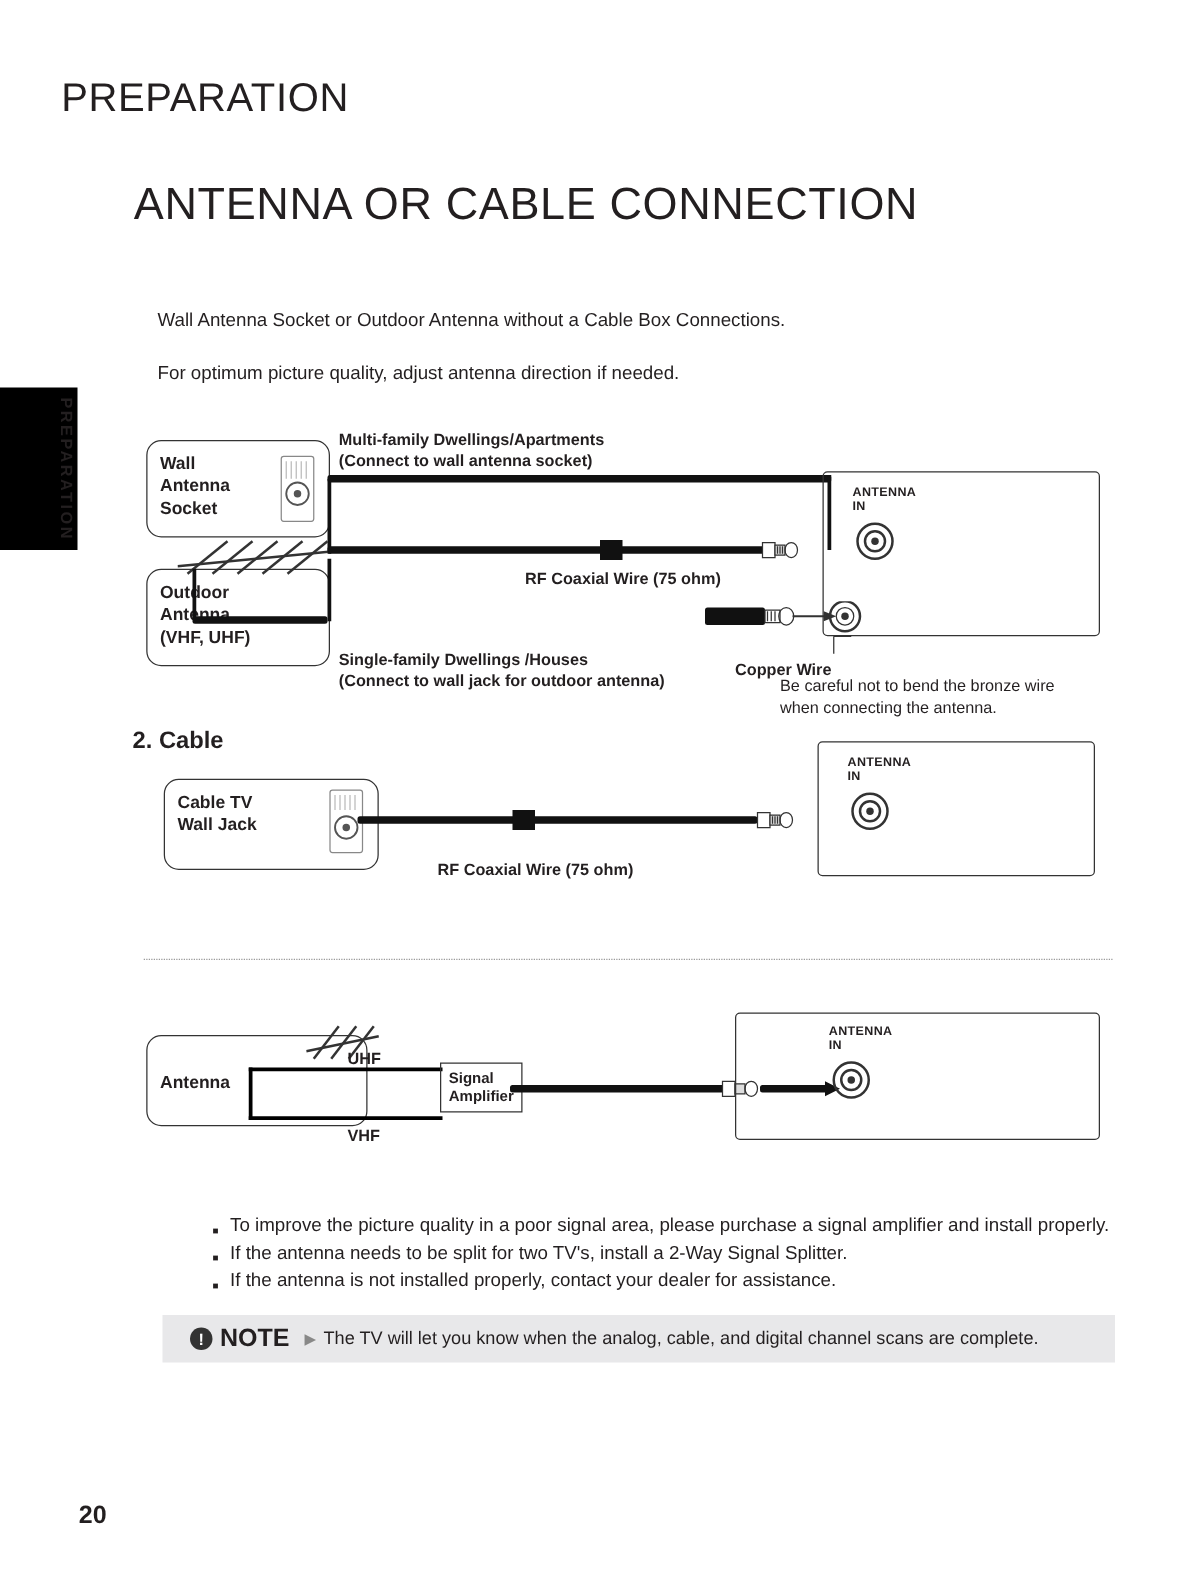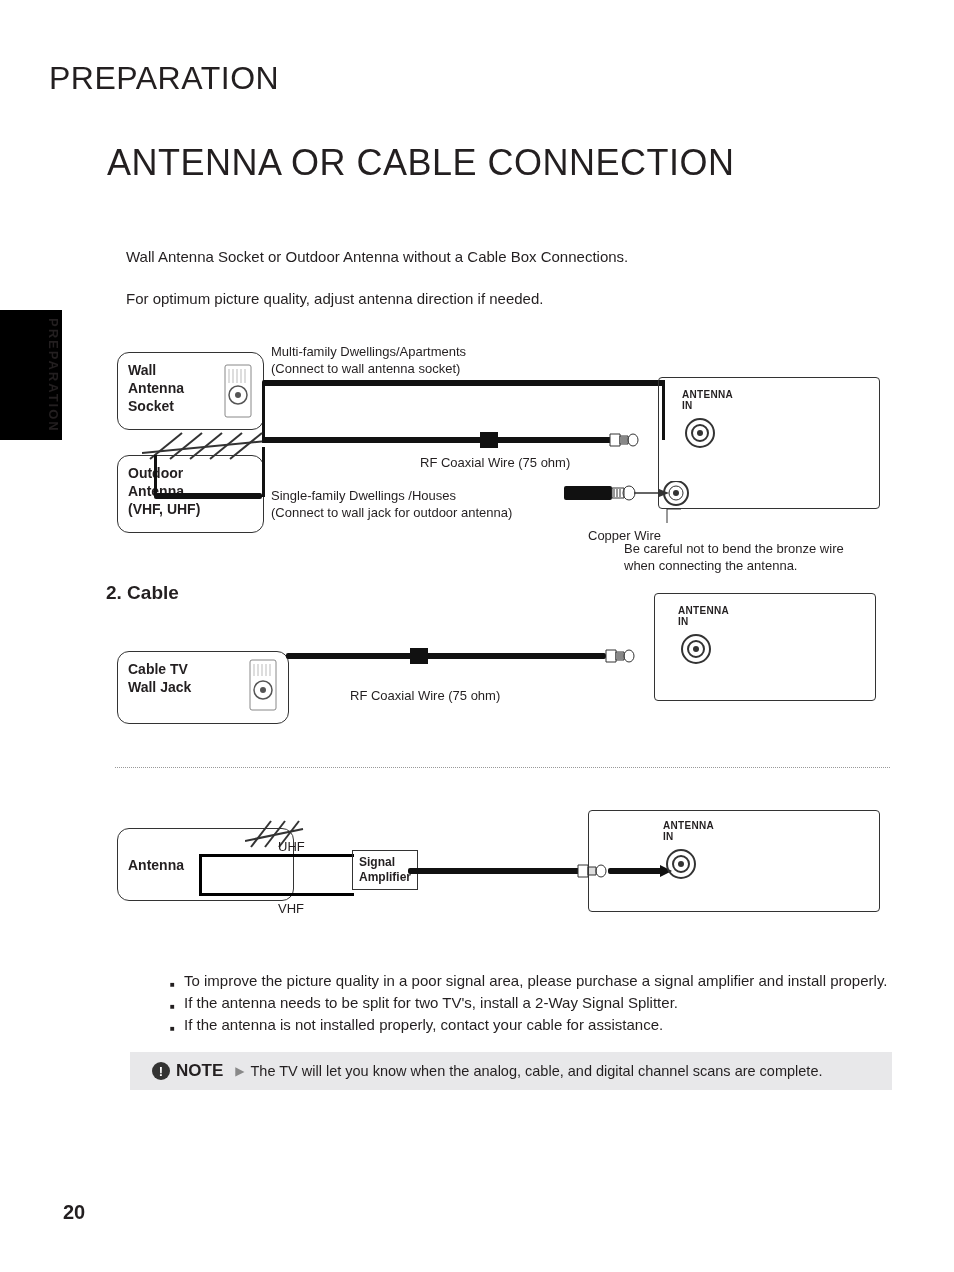--- a/index.html
+++ b/index.html
@@ -147,21 +147,21 @@
     background: #333;
     color: #fff;
     border-radius: 50%;
     font-weight: bold;
     margin-left: 22px;
     margin-right: 6px;
     font-size: 13px;
   }
   .note-label {
     font-weight: bold;
-    font-size: 17px;
+    font-size: 20px;
     margin-right: 12px;
   }
   .note-caret {
     color: #888;
     margin-right: 6px;
     font-size: 12px;
   }
 
   
   .rbox {
@@ -170,21 +170,21 @@
     border-radius: 12px;
     padding: 8px 10px;
     font-size: 14px;
     font-weight: bold;
     line-height: 18px;
     background: #fff;
   }
   .lbl-sm {
     position: absolute;
     font-size: 13px;
-    font-weight: normal;
+    font-weight: bold;
     line-height: 17px;
   }
   .tv-port {
     position: absolute;
     font-size: 10px;
     font-weight: bold;
     text-align: left;
   }
   .tv-port .portlbl { letter-spacing: 0.3px; }
   .tv-port-svg { margin-top: 4px; }
@@ -246,21 +246,21 @@
       <div>Outdoor</div>
       <div>Antenna</div>
       <div>(VHF, UHF)</div>
     </div>
 
     <div class="lbl-sm" style="left:161px; top:8px;">
       <div>Multi-family Dwellings/Apartments</div>
       <div>(Connect to wall antenna socket)</div>
     </div>
 
-    <div class="lbl-sm" style="left:161px; top:152px;">
+    <div class="lbl-sm" style="left:161px; top:184px;">
       <div>Single-family Dwellings /Houses</div>
       <div>(Connect to wall jack for outdoor antenna)</div>
     </div>
 
     <div class="lbl-sm" style="left:310px; top:119px;">RF Coaxial Wire (75 ohm)</div>
 
     <div class="vline" style="left:152px; top:48px; height:60px;"></div>
     <div class="thickline" style="left:152px; top:45px; width:403px;"></div>
     <div class="vline" style="left:552px; top:45px; height:60px;"></div>
 
@@ -321,21 +321,21 @@
     </svg>
     <div class="lbl-sm" style="left:478px; top:205px; width:290px; font-weight:normal;margin-left:36px;">
       <div>Be careful not to bend the bronze wire</div>
       <div>when connecting the antenna.</div>
     </div>
   </div>
 
   <div class="sub2">2. Cable</div>
 
   <div class="diagram2">
-    <div class="rbox" style="left:7px; top:8px; width:150px; height:55px;margin-top:28px;">
+    <div class="rbox" style="left:21px; top:8px; width:150px; height:55px;">
       <div>Cable TV</div>
       <div>Wall Jack</div>
       <svg width="38" height="56" style="position:absolute; right:6px; top:6px;">
         <rect x="6" y="2" width="26" height="50" rx="2" fill="#fff" stroke="#888"></rect>
         <circle cx="19" cy="32" r="9" fill="none" stroke="#555" stroke-width="1.5"></circle>
         <circle cx="19" cy="32" r="3" fill="#555"></circle>
         <line x1="10" y1="6" x2="10" y2="18" stroke="#bbb"></line>
         <line x1="14" y1="6" x2="14" y2="18" stroke="#bbb"></line>
         <line x1="18" y1="6" x2="18" y2="18" stroke="#bbb"></line>
         <line x1="22" y1="6" x2="22" y2="18" stroke="#bbb"></line>
@@ -408,21 +408,21 @@
         <circle cx="18" cy="18" r="14" fill="none" stroke="#333" stroke-width="2"></circle>
         <circle cx="18" cy="18" r="8" fill="none" stroke="#333" stroke-width="2"></circle>
         <circle cx="18" cy="18" r="3" fill="#333"></circle>
       </svg>
     </div>
   </div>
 
   <ul class="bullets">
     <li>To improve the picture quality in a poor signal area, please purchase a signal amplifier and install properly.</li>
     <li>If the antenna needs to be split for two TV's, install a 2-Way Signal Splitter.</li>
-    <li>If the antenna is not installed properly, contact your cable for assistance.</li>
+    <li>If the antenna is not installed properly, contact your dealer for assistance.</li>
   </ul>
 
   <div class="note-box">
     <span class="note-icon">!</span>
     <span class="note-label">NOTE</span>
     <span class="note-caret">▶</span>
     <span>The TV will let you know when the analog, cable, and digital channel scans are complete.</span>
   </div>
 
 </div>

